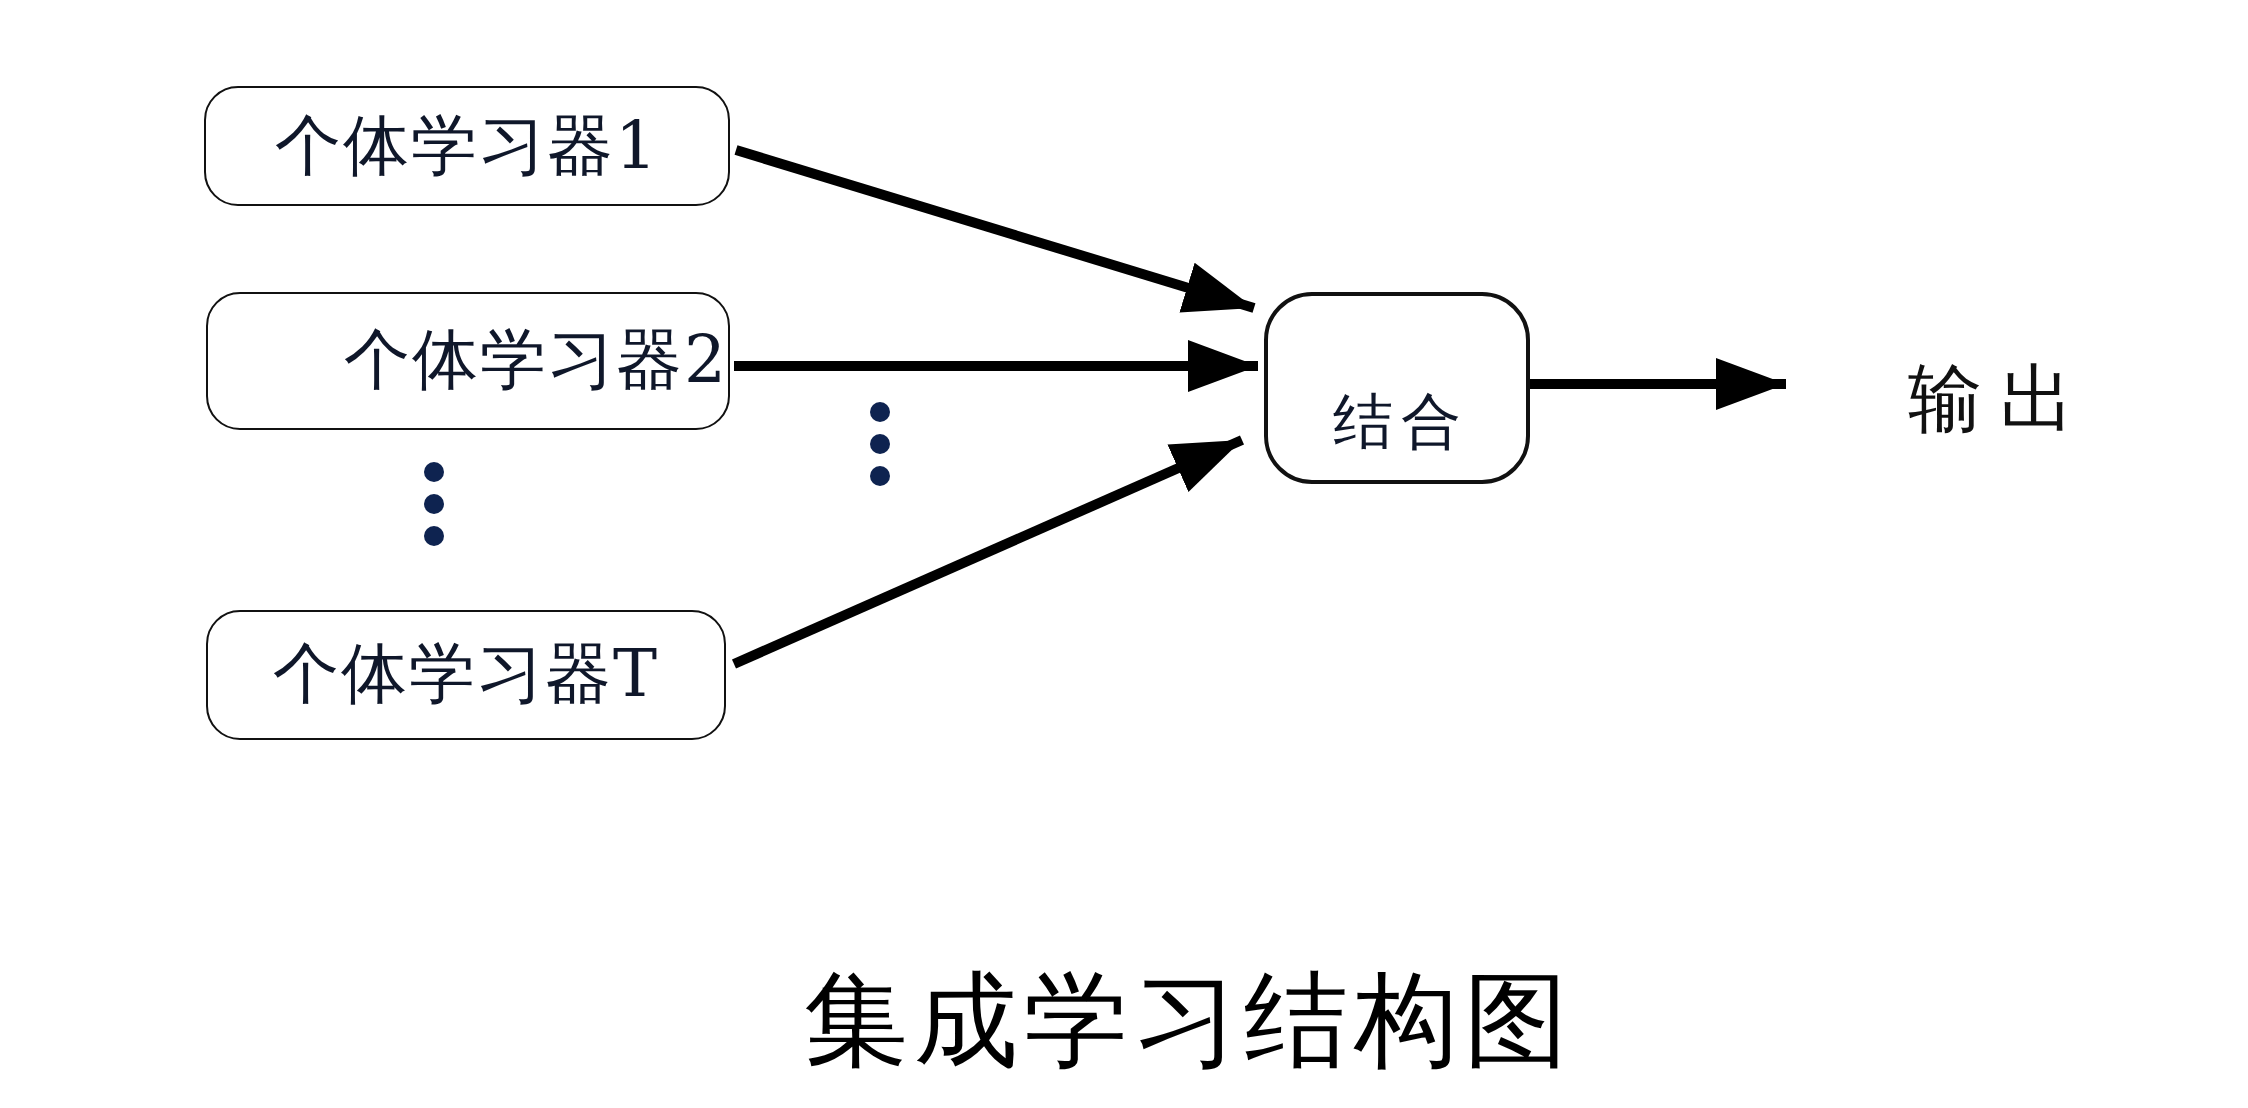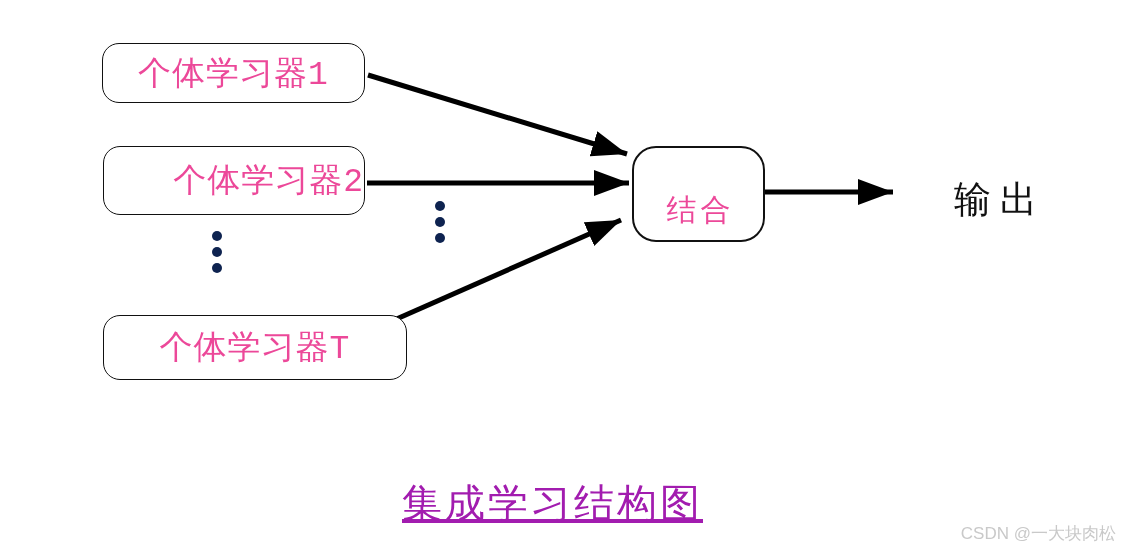--- a/index.html
+++ b/index.html
@@ -17,29 +17,28 @@
   }
   .node {
     position: absolute;
     border: 1.4px solid #111111;
     border-radius: 17px;
     background: #ffffff;
     display: flex;
     align-items: center;
     justify-content: center;
     font-size: 33px;
-    color: #ec4899;
+    color: #0f172a;
     letter-spacing: 1px;
     box-sizing: border-box;
     white-space: nowrap;
-    font-family: Liberation Mono, monospace;
   }
   .learner-1 { left: 102px; top: 43px;  width: 263px; height: 60px; }
   .learner-2 { left: 103px; top: 146px; width: 262px; height: 69px; justify-content: flex-end; }
-  .learner-t { left: 103px; top: 305px; width: 304px; height: 65px; margin-top: 10px; }
+  .learner-t { left: 103px; top: 305px; width: 260px; height: 65px; }
   .combiner {
     left: 632px; top: 146px; width: 133px; height: 96px;
     border-width: 2px;
     border-radius: 24px;
     flex-direction: column;
     font-size: 30px;
     line-height: 44px;
     letter-spacing: 4px;
   }
   .combiner .cline { display: block; text-indent: 4px; margin-top: 36px; }
@@ -68,25 +67,24 @@
     left: 906px; top: 175px;
     font-size: 37px;
     color: #111111;
     letter-spacing: 9px;
     white-space: nowrap;
     margin-left: 48px;
   }
   .diagram-title {
     position: absolute;
     left: 402px; top: 476px;
-    font-size: 40px;
-    color: #a21caf;
+    font-size: 52px;
+    color: #000000;
     letter-spacing: 3px;
     white-space: nowrap;
-    text-decoration: underline;
   }
   .watermark {
     position: absolute;
     right: 8px; top: 522px;
     font-size: 17px;
     font-family: "Liberation Sans", "DejaVu Sans", sans-serif;
     white-space: nowrap;
   }
 </style>
 </head>
@@ -128,15 +126,14 @@
   <div class="dots dots-mid">
     <span class="dot" style="background: rgb(14, 35, 80);"></span>
     <span class="dot" style="background: rgb(14, 35, 80);"></span>
     <span class="dot" style="background: rgb(14, 35, 80);"></span>
   </div>
 
   <div class="output-label">输出</div>
 
   <div class="diagram-title">集成学习结构图</div>
 
-  <div class="watermark" style="color: rgb(201, 201, 201);">CSDN @一大块肉松</div>
 
 </div>
 
 </body></html>

